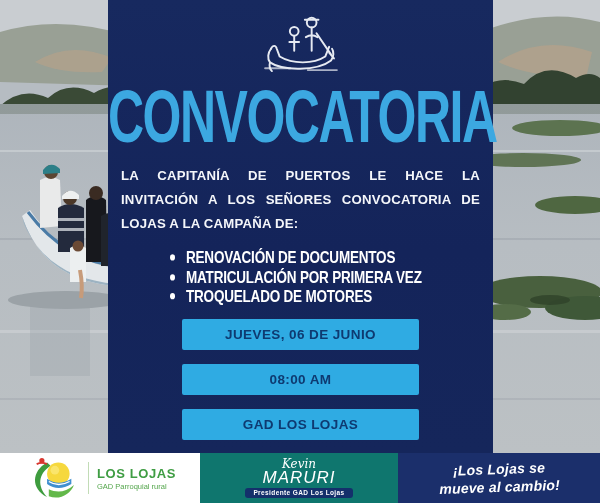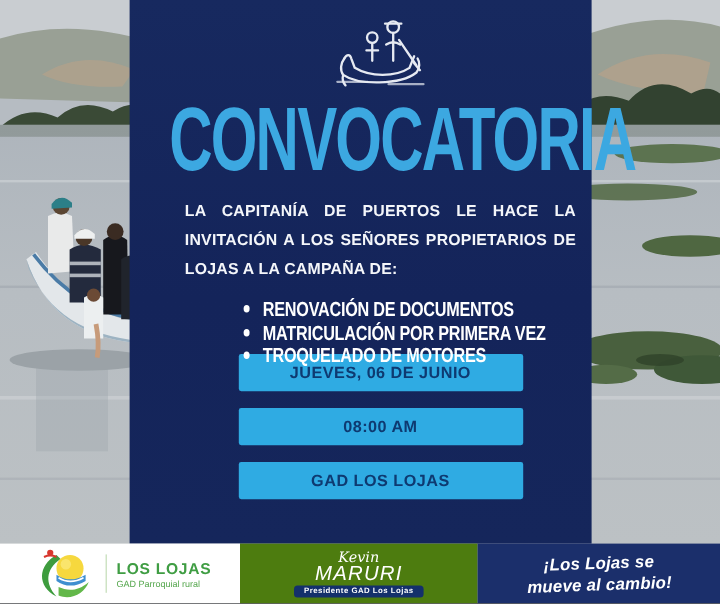--- a/index.html
+++ b/index.html
@@ -7,21 +7,21 @@
     position:relative;width:600px;height:503px;overflow:hidden;
     font-family:"Liberation Sans",sans-serif;
     background:#b6bcc2;
   }
   .photo{position:absolute;inset:0;display:block;}
 
   
   .panel{
     position:absolute;left:108px;top:0;width:385px;height:453px;
     background:linear-gradient(180deg,#17295f 0%,#14245a 55%,#15265b 100%);
-    box-sizing:border-box;padding-top:10px;color:#fff;padding-left:33px;
+    box-sizing:border-box;padding-top:10px;color:#fff;
   }
   .canoe-wrap{text-align:center;height:64px;}
   .panel h1{
     margin:8px 0 0;text-align:center;color:#3ca8e1;
     font-size:50px;font-weight:800;letter-spacing:-1.5px;line-height:46px;
     transform:scaleY(1.5);transform-origin:center top;white-space:nowrap;
   }
   .intro{
     margin:36px 13px 12px;font-size:13.2px;font-weight:700;
     letter-spacing:.2px;line-height:24px;color:#f4f6fa;
@@ -31,39 +31,39 @@
   .bullets{
     list-style:none;margin:10px 0 0;padding:0 0 0 62px;
     transform:scaleY(1.25);transform-origin:center top;
   }
   .bullets li{
     display:flex;align-items:center;gap:11px;
     font-size:13.5px;font-weight:800;letter-spacing:-.2px;line-height:15.5px;
     color:#fff;white-space:nowrap;
   }
   .dot{width:5px;height:5px;border-radius:50%;background:#fff;flex:0 0 auto;}
-  .pills{}
+  .pills{margin-top:24px;}
   .pill{
     width:237px;height:31px;margin:0 auto 14px;border-radius:2px;
     background:#2fabe3;color:#0e3a71;
     display:flex;align-items:center;justify-content:center;
     font-size:13.5px;font-weight:800;letter-spacing:.4px;white-space:nowrap;
   }
 
   
   .footer{position:absolute;left:0;bottom:0;width:600px;height:50px;display:flex;}
   .f-left{
     width:200px;background:#ffffff;display:flex;align-items:center;
     box-sizing:border-box;padding-left:28px;
   }
   .vline{width:1px;height:32px;background:#c2dcb6;margin:0 8px;}
   .org-name{color:#3f9d43;font-size:13px;font-weight:800;letter-spacing:.6px;}
   .org-sub{color:#54a64c;font-size:7.5px;font-weight:400;margin-top:1px;}
   .f-mid{
-    width:198px;background:#4d7c0f;display:flex;flex-direction:column;
+    width:198px;background:#0f766e;display:flex;flex-direction:column;
     align-items:center;justify-content:center;color:#fff;
   }
   .kevin{font-family:"DejaVu Serif",serif;font-style:italic;font-size:12px;line-height:11px;}
   .maruri{font-size:17px;font-weight:400;letter-spacing:1px;line-height:16px;font-style:italic;}
   .role-badge{
     margin-top:2px;background:#14306b;border-radius:3px;color:#fff;
     font-size:6.5px;font-weight:700;letter-spacing:.4px;padding:1px 8px;line-height:8px;
   }
   .f-right{
     flex:1;background:#1b2f6b;display:flex;align-items:center;justify-content:center;
@@ -156,21 +156,21 @@
 
           <path d="M4,60 H30 M48,62 H78" opacity="0.7"></path>
         </g>
       </svg>
     </div>
 
     <h1><span>CONVOCATORIA</span></h1>
 
     <div class="intro">
       <div class="jline">LA CAPITANÍA DE PUERTOS LE HACE LA</div>
-      <div class="jline">INVITACIÓN A LOS SEÑORES PROPIETARIOS DE</div>
+      <div class="jline">INVITACIÓN A LOS SEÑORES CONVOCATORIA DE</div>
       <div class="jline last">LOJAS A LA CAMPAÑA DE:</div>
     </div>
 
     <ul class="bullets">
       <li>
           <span class="dot"></span>
           <span>RENOVACIÓN DE DOCUMENTOS</span>
         </li>
       <li>
           <span class="dot"></span>

